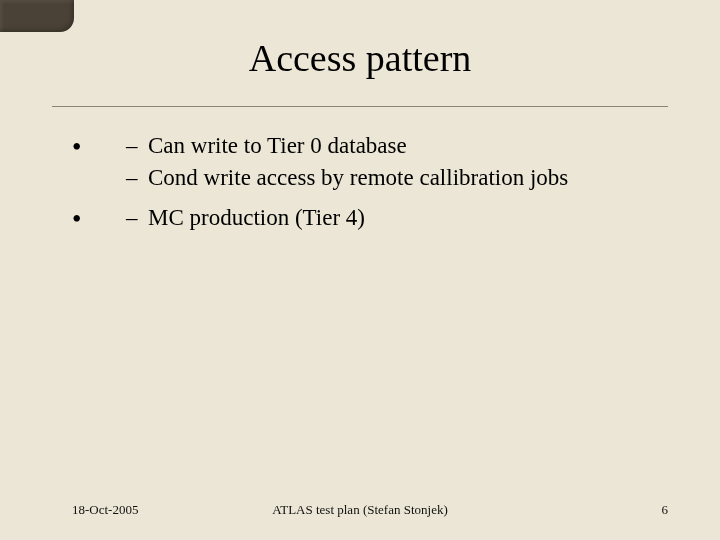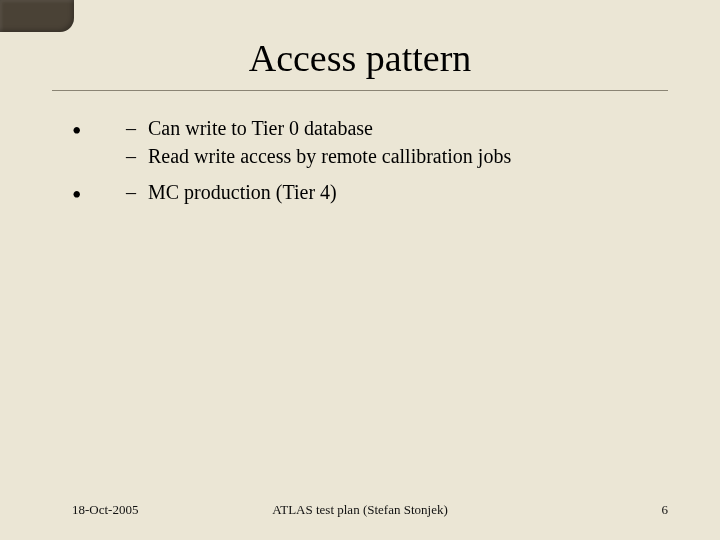--- a/index.html
+++ b/index.html
@@ -25,21 +25,21 @@
     width: 100%;
     height: 100%;
     padding: 24px 52px 0 52px;
     position: relative;
   }
   .title {
     text-align: center;
     font-size: 38px;
     font-weight: 400;
     margin-top: 12px;
-    margin-bottom: 10px;
+    margin-bottom: 26px;
   }
   .rule {
     border: none;
     border-top: 1px solid #8a8474;
     margin: 0 0 24px 0;
   }
   ul.level1 {
     list-style: none;
     padding-left: 20px;
   }
@@ -57,21 +57,21 @@
     top: 0;
     font-size: 27px;
   }
   ul.level2 {
     list-style: none;
     padding-left: 28px;
     margin-top: 6px;
     margin-bottom: 10px;
   }
   ul.level2 > li {
-    font-size: 20px;
+    font-size: 23px;
     line-height: 1.3;
     margin-bottom: 2px;
     position: relative;
     padding-left: 22px;
   }
   ul.level2 > li::before {
     content: "–";
     position: absolute;
     left: 0;
     top: 0;
@@ -98,21 +98,21 @@
 
 <div class="slide">
 
   <h1 class="title">Access pattern</h1>
   <hr class="rule">
 
   <ul class="level1">
     <li>
       <ul class="level2">
         <li>Can write to Tier 0 database</li>
-        <li>Read write access by remote callibration jobs</li>
+        <li>Cond write access by remote callibration jobs</li>
       </ul>
     </li>
     <li>
       <ul class="level2">
         <li>MC production (Tier 4)</li>
       </ul>
     </li>
   </ul>
 
   <div class="footer">

